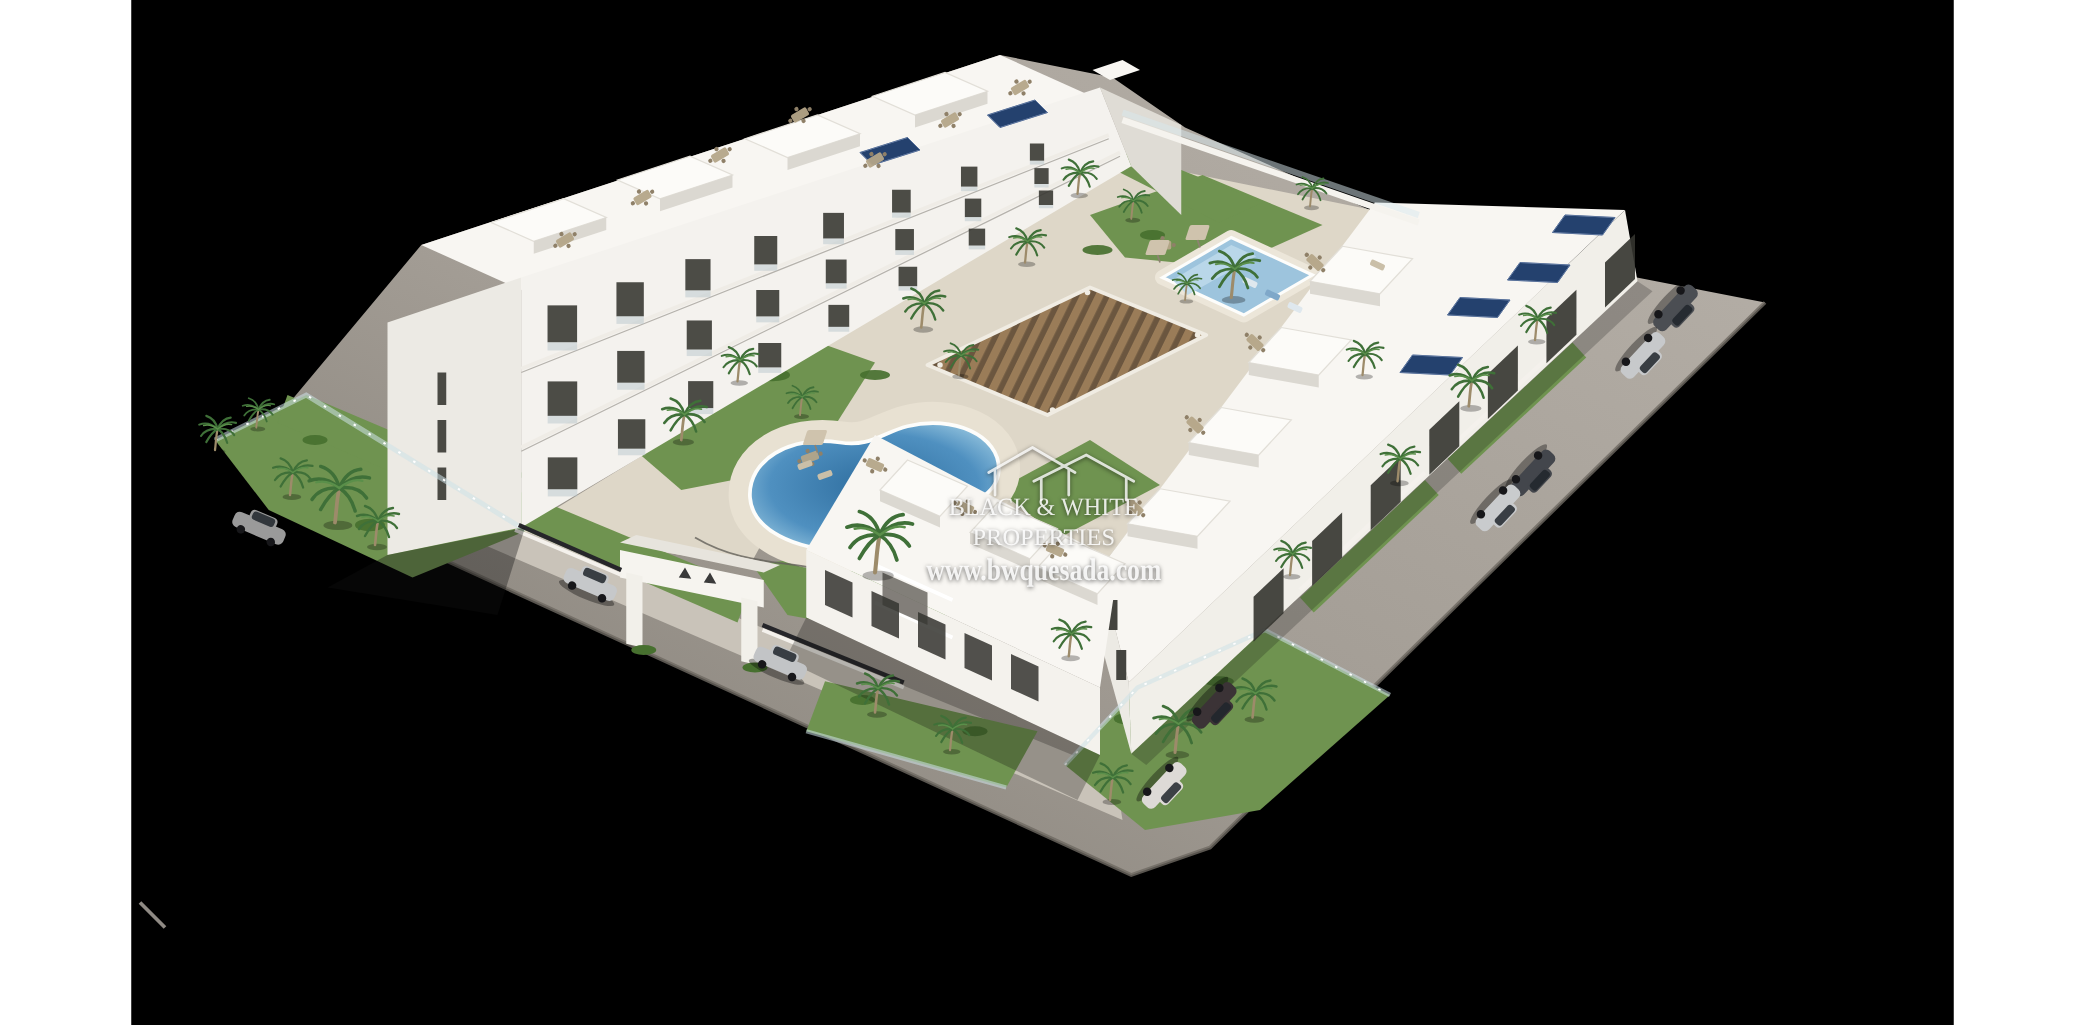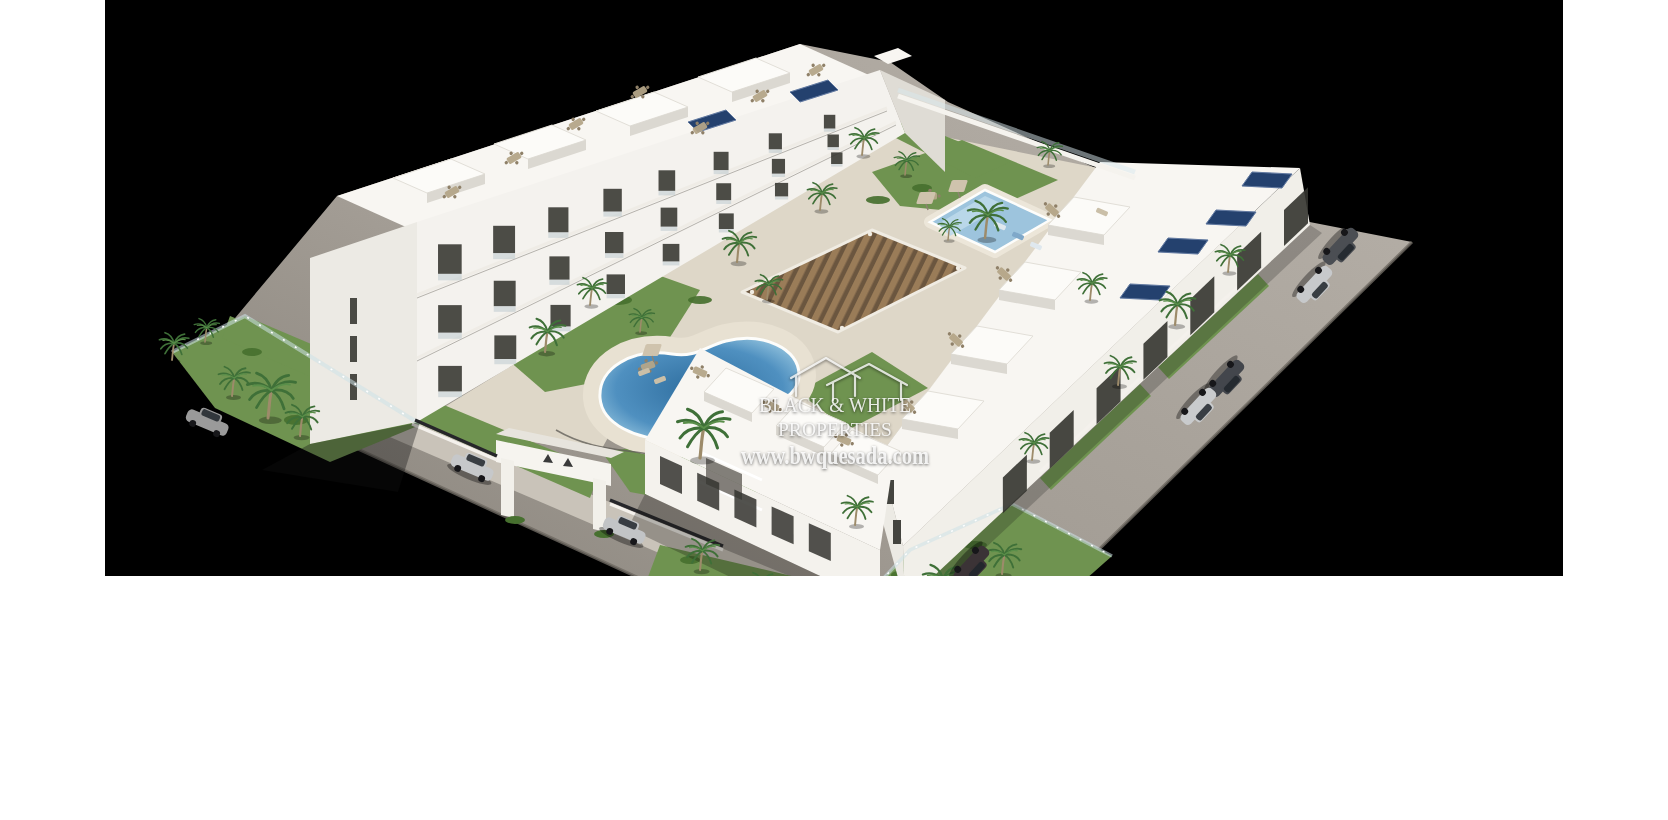--- a/index.html
+++ b/index.html
@@ -1,16 +1,16 @@
 <!DOCTYPE html>
 <html style="--page-bg: #ffffff; --render-bg: #000000; --road: #a9a39b; --road-dark: #827d76; --parking-strip: #c9c3b9; --sand: #ded7c8; --building-light: #f8f6f2; --building-mid: #eceae4; --building-shade: #dfdcd5; --window-dark: #34342f; --grass: #6f9350; --grass-dark: #47702f; --palm: #3f7038; --trunk: #9d8b6a; --pool-deep: #2e6d9e; --pool-light: #7fb3d4; --pool2: #9dc4dd; --pergola-dark: #6b563f; --pergola-light: #9a7c58; --solar: #24416e; --watermark: #ffffff;"><head>
 <meta charset="utf-8">
 <style>
   html,body{margin:0;padding:0;background:#fff;}
-  .stage{position:relative;width:1668px;height:576px;background:var(--page-bg,#fff);overflow:hidden;
+  .stage{position:relative;width:1668px;height:820px;background:var(--page-bg,#fff);overflow:hidden;
          font-family:"Liberation Serif",serif;}
   .stage svg{display:block;position:absolute;inset:0;}
   .wm{filter:drop-shadow(0 1.5px 1.5px rgba(0,0,0,.65));}
   .wm text{fill:var(--watermark,#fff);opacity:.86;}
   .wm .l1{font-size:20px;}
   .wm .l2{font-size:19px;}
   .wm .l3{font-size:25px;font-weight:700;}
   .c-sand{fill:var(--sand,#ded7c8);}
   .c-grass{fill:var(--grass,#6f9350);}
   .c-grassd{fill:var(--grass-dark,#4a7237);}

